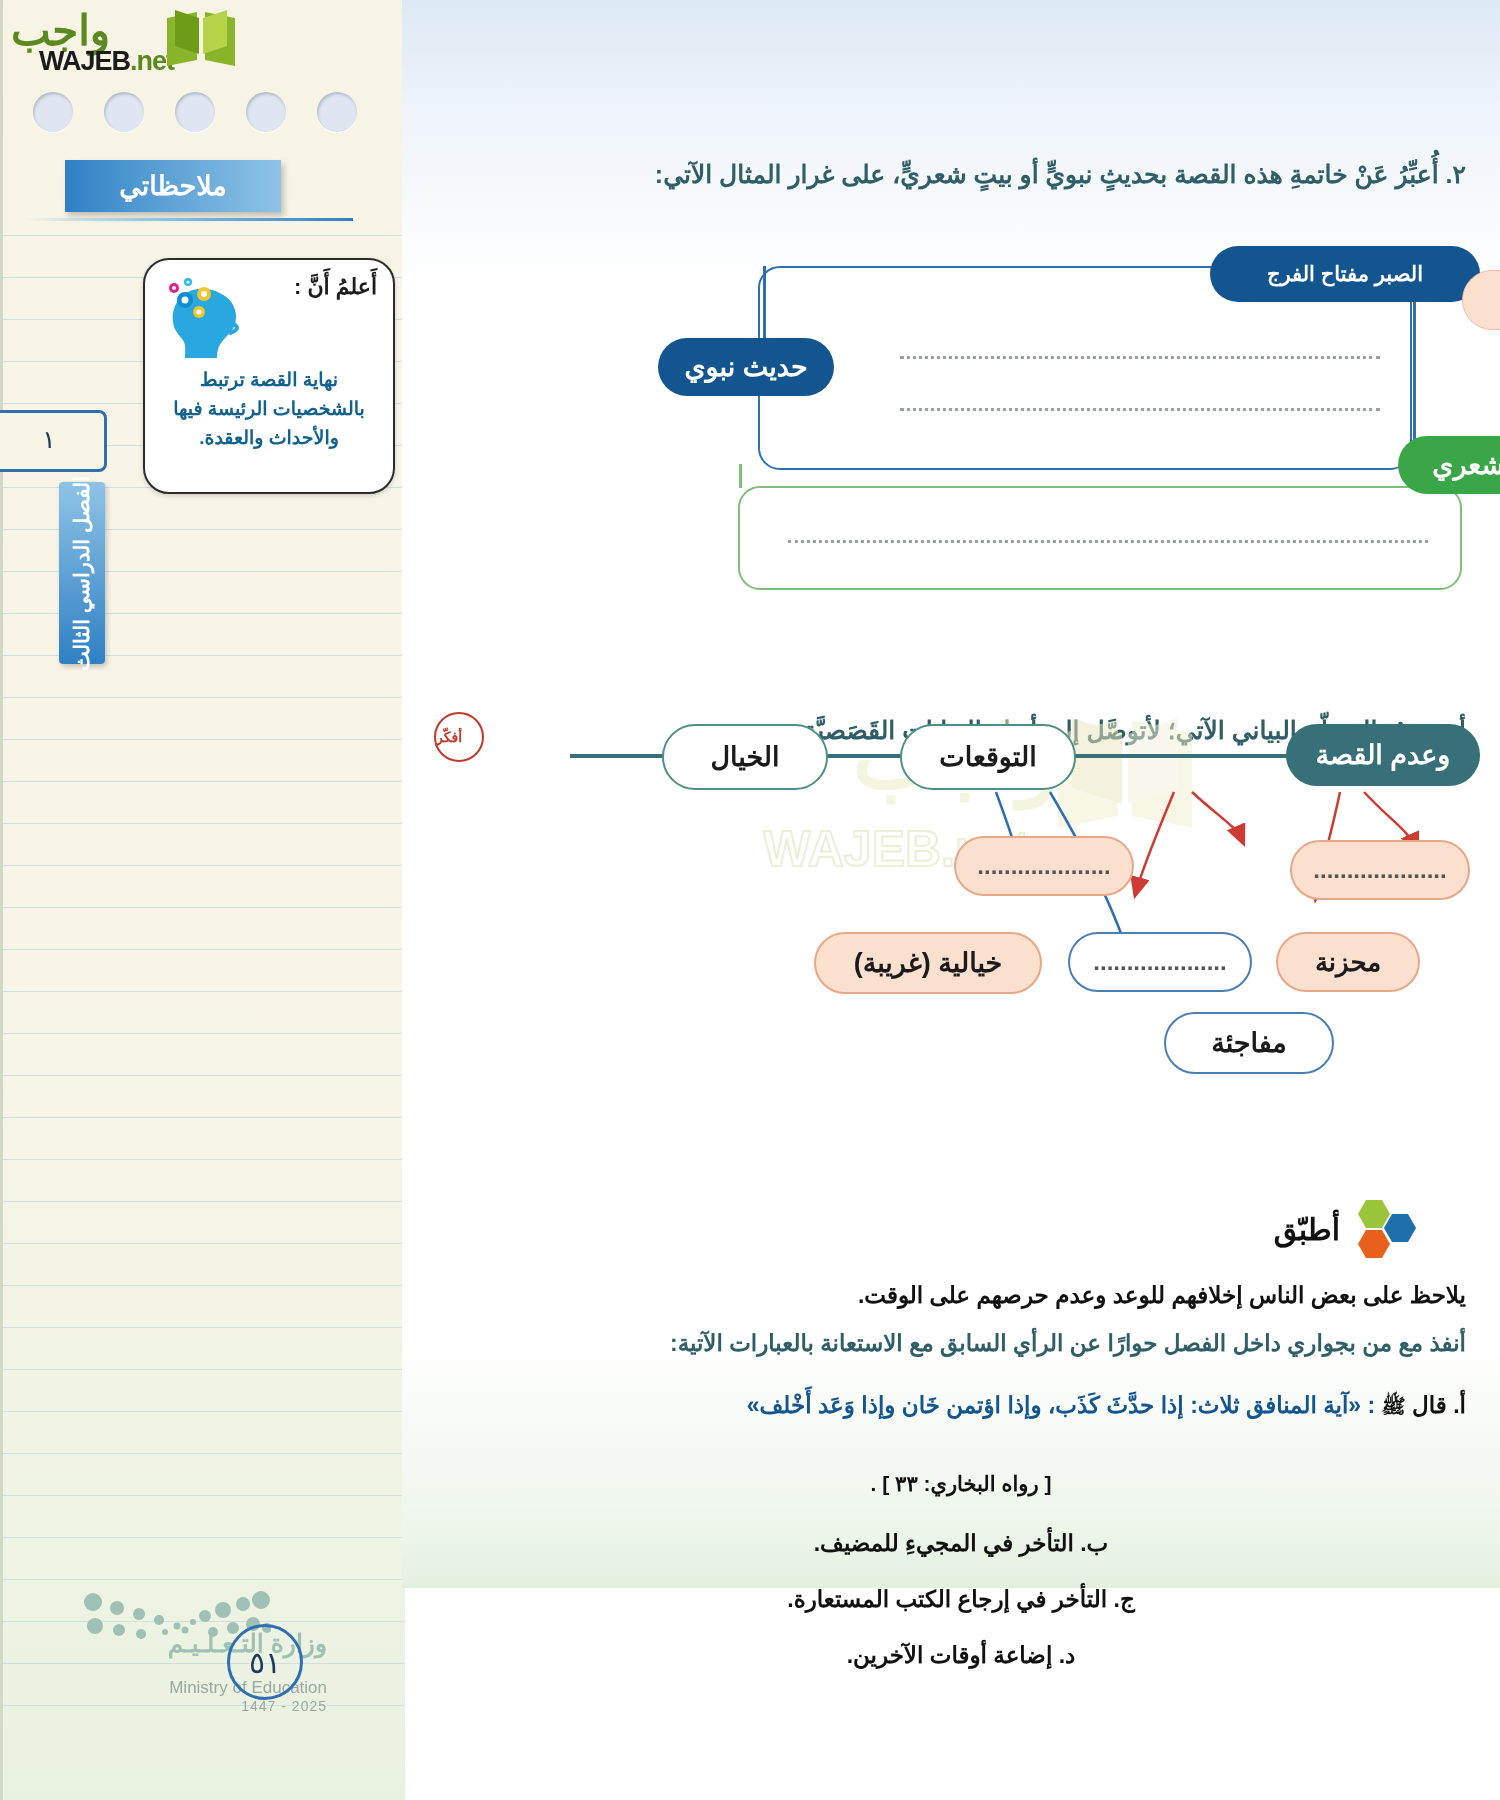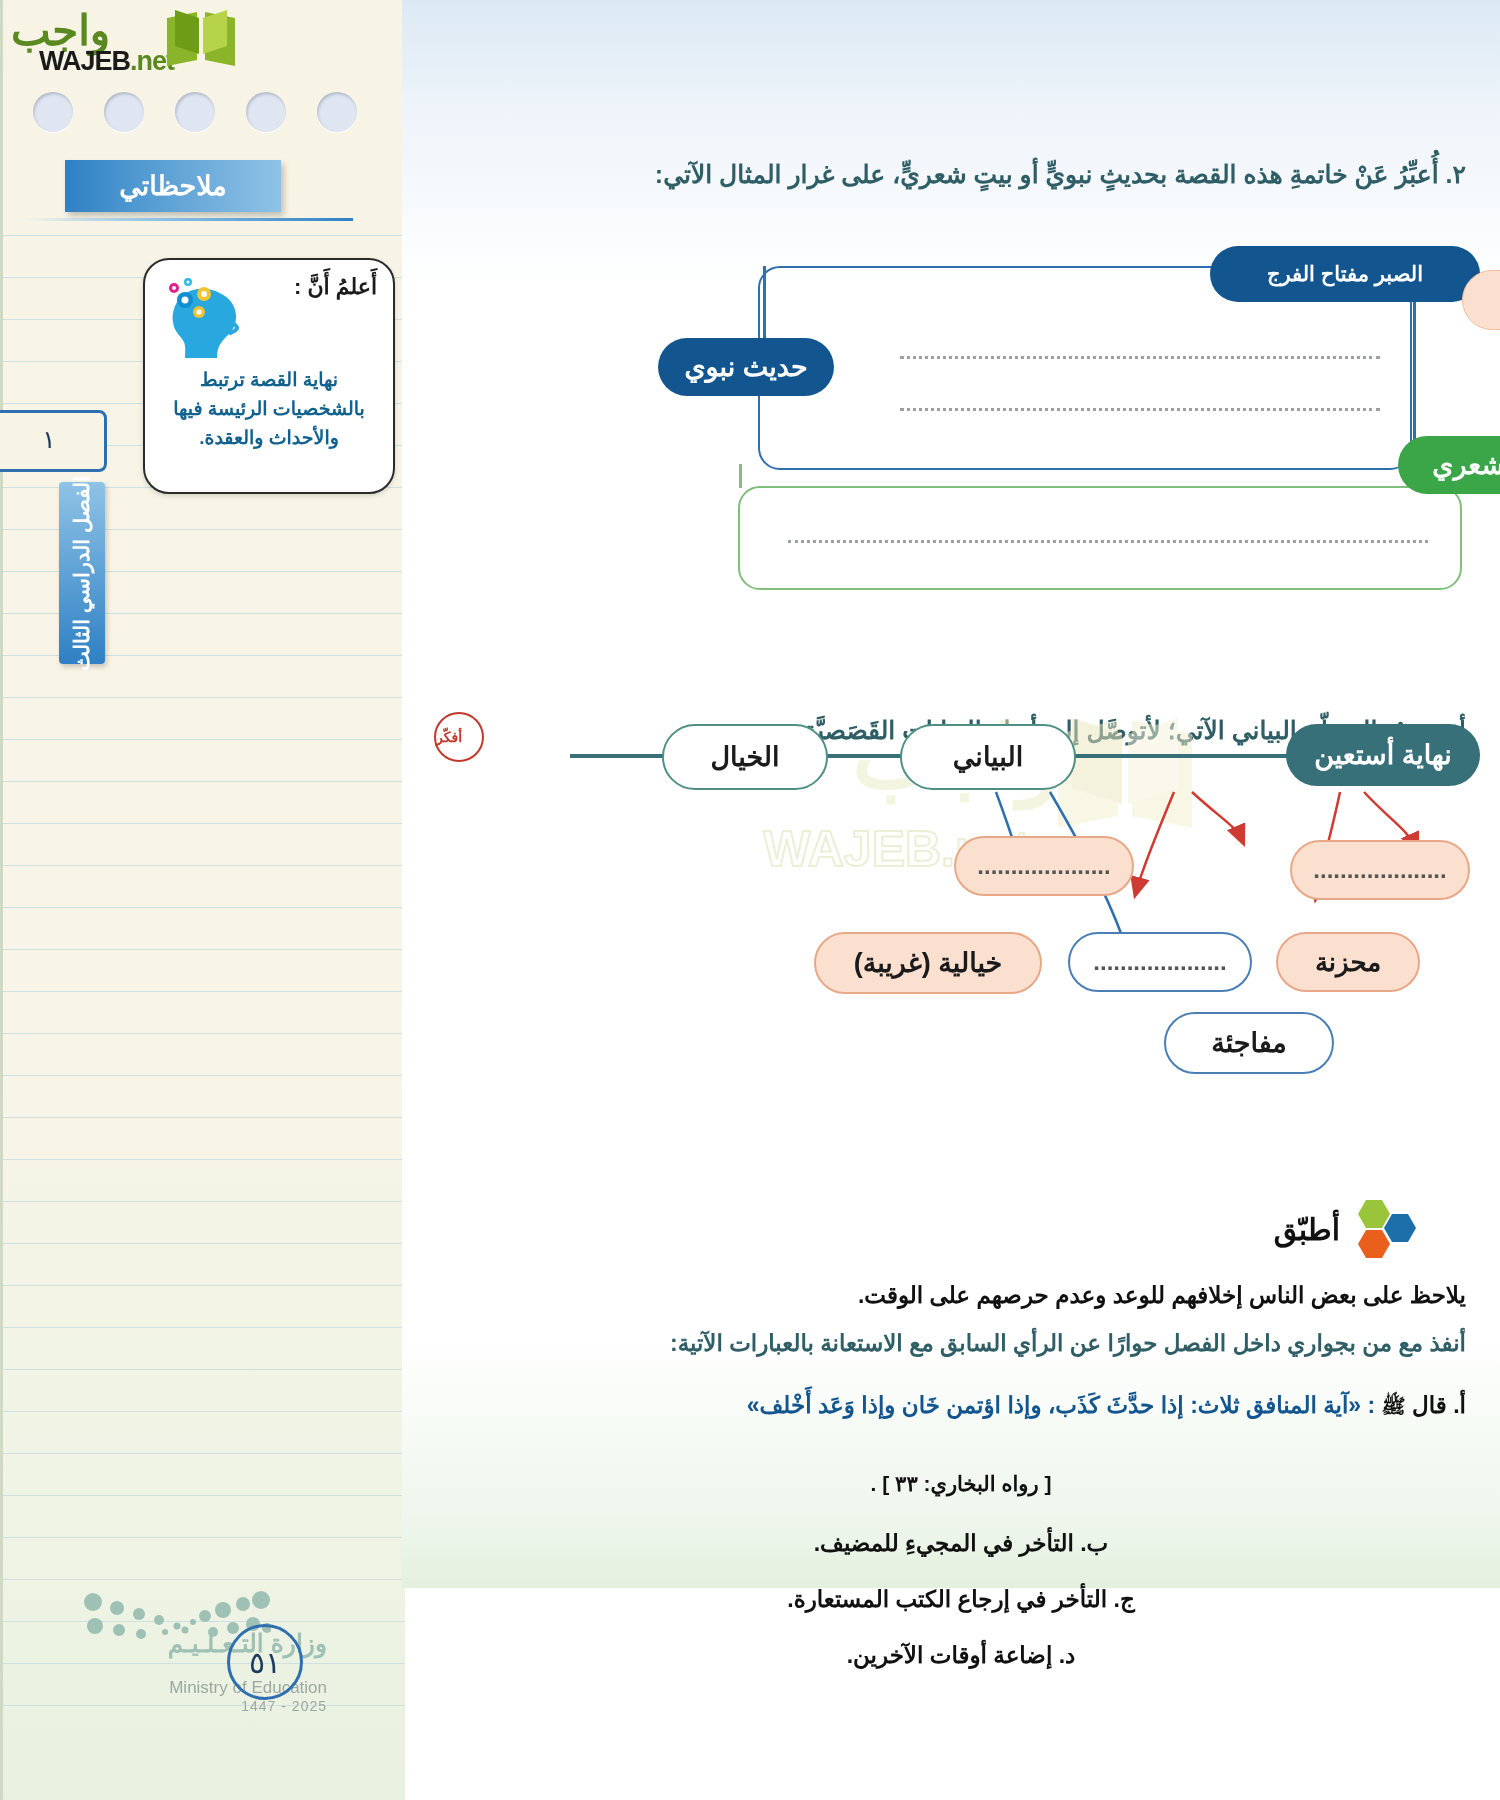--- a/index.html
+++ b/index.html
@@ -374,25 +374,25 @@
     </div>
     <div class="wm wm-lat" style="top:820px;right:470px;">
       <span>WAJEB.net</span>
     </div>
 
     <div class="org2">
 
       <div class="hbar" style="right:90px;top:54px;width:820px;"></div>
 
       <div class="node node-teal" style="right:0px;top:24px;width:194px;height:62px;font-size:27px;">
-        <span>نهاية أستعين</span>
+        <span>وعدم القصة</span>
       </div>
 
       <div class="node node-out" style="right:404px;top:24px;width:172px;height:62px;font-size:27px;">
-        <span>البياني</span>
+        <span>التوقعات</span>
       </div>
       <div class="node node-out" style="right:652px;top:24px;width:162px;height:62px;font-size:27px;">
         <span>الخيال</span>
       </div>
 
       <svg style="position:absolute;right:0;top:0;width:1050px;height:400px;" viewBox="0 0 1050 400">
         <defs>
           <marker id="ared" markerWidth="10" markerHeight="10" refX="6" refY="4" orient="auto">
             <path d="M0,0 L9,4 L0,8 Z" fill="#cf3b33"></path>
           </marker>

